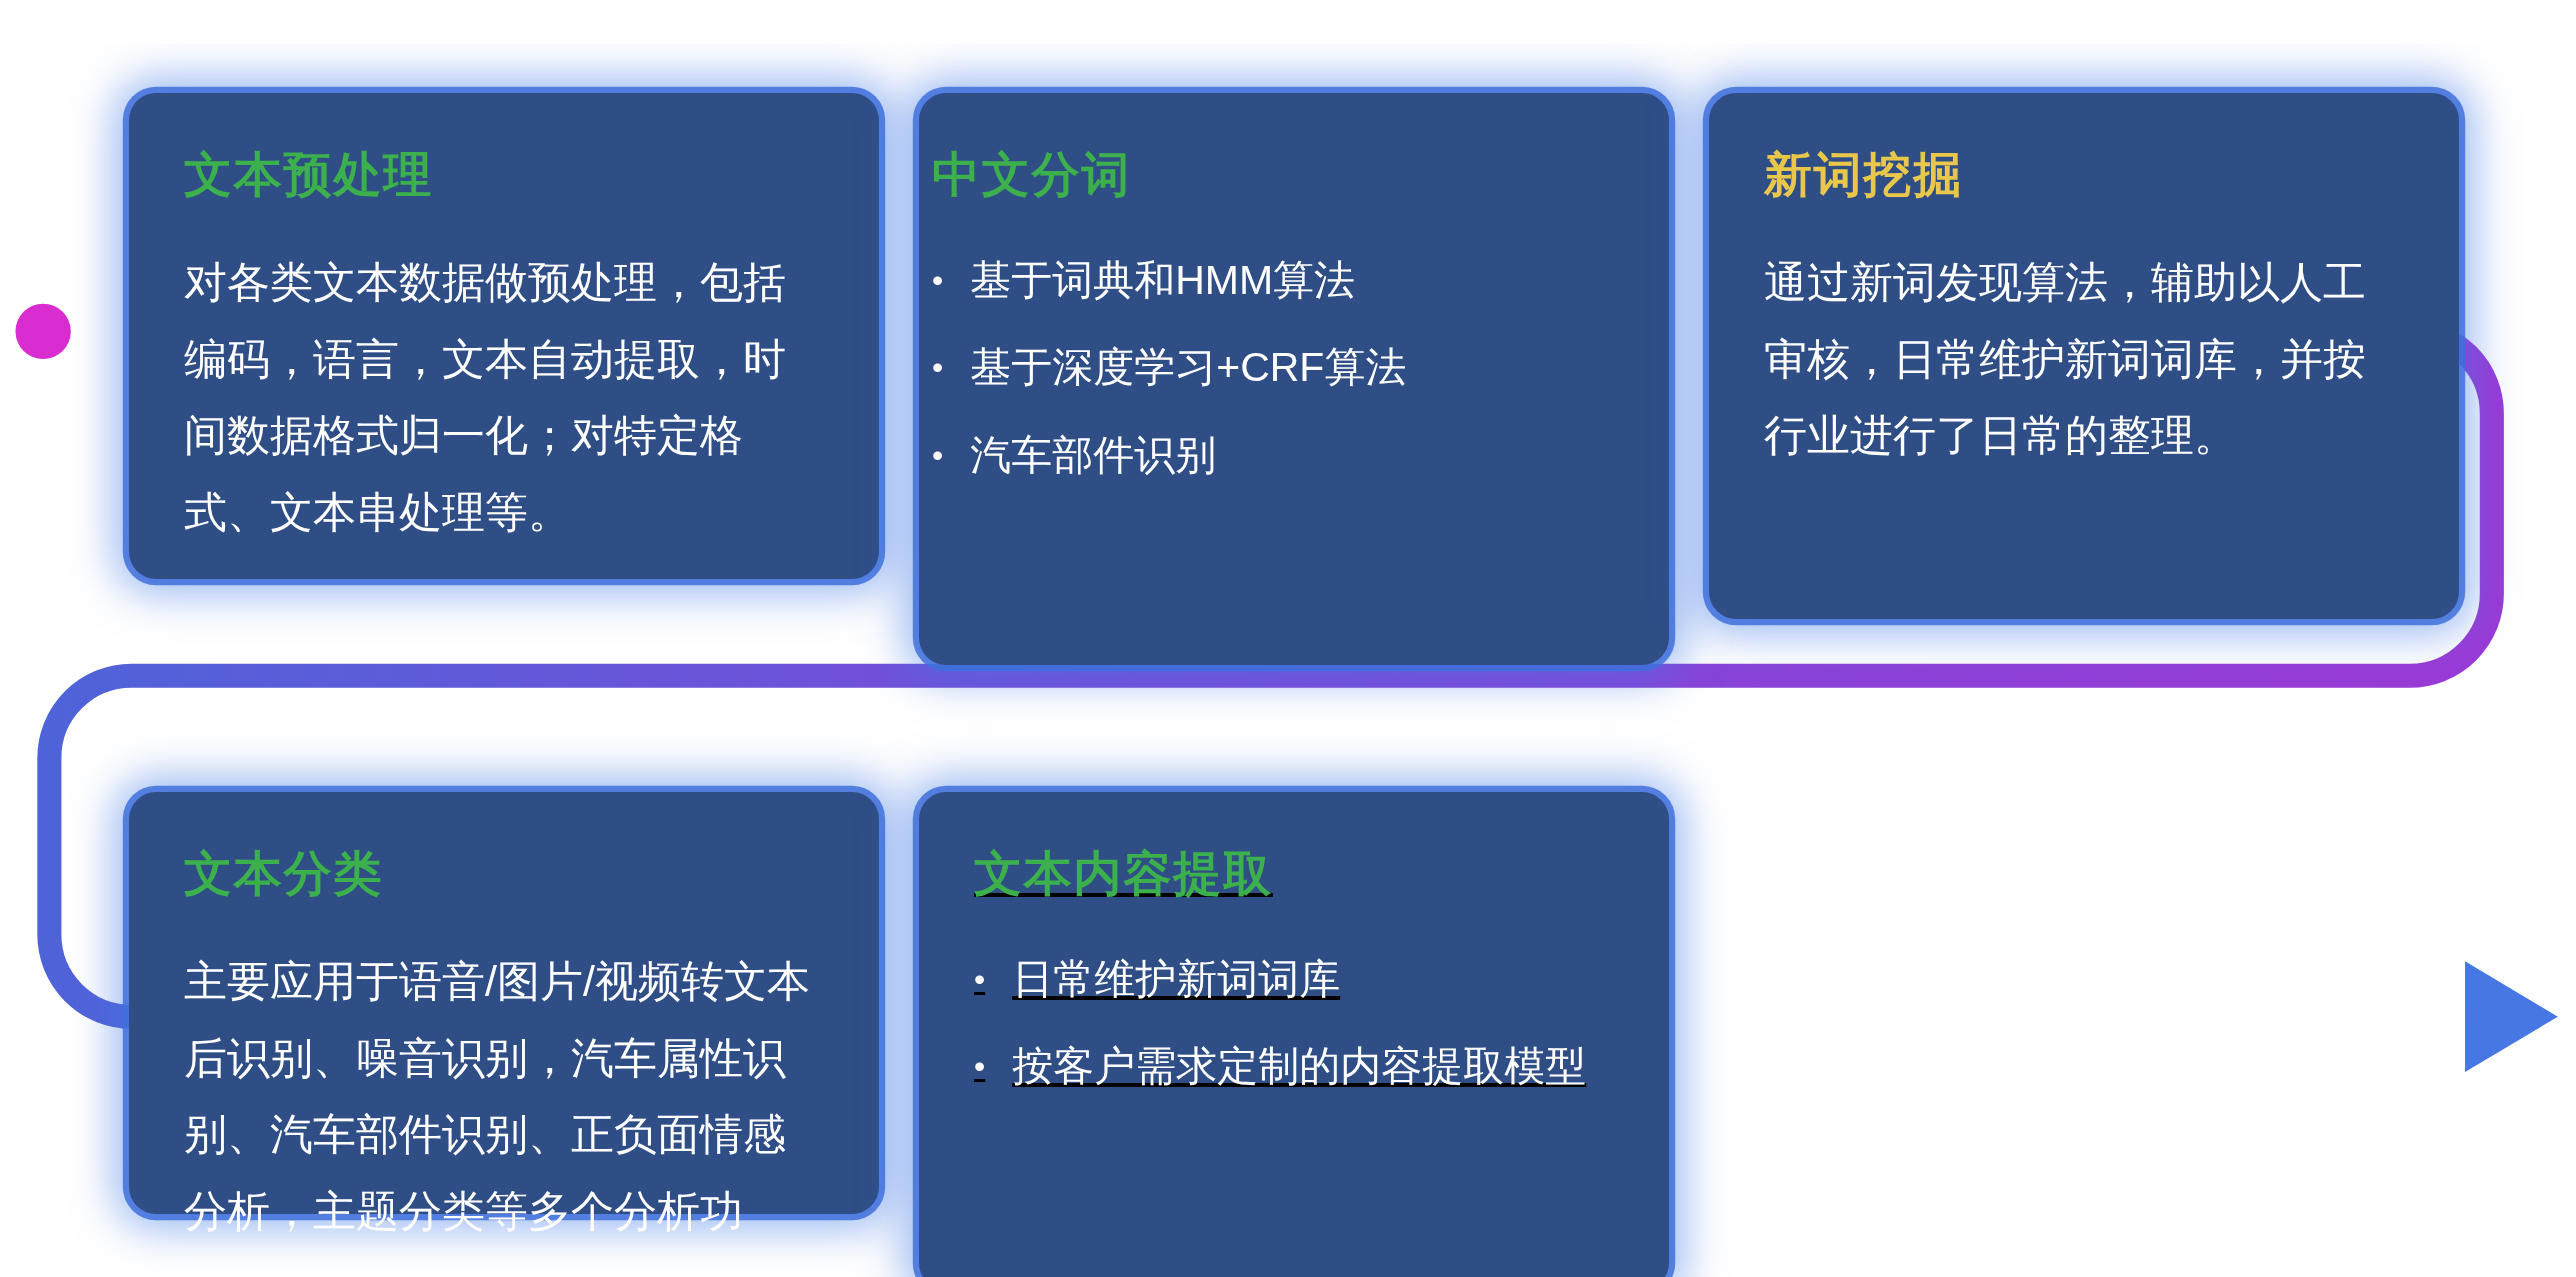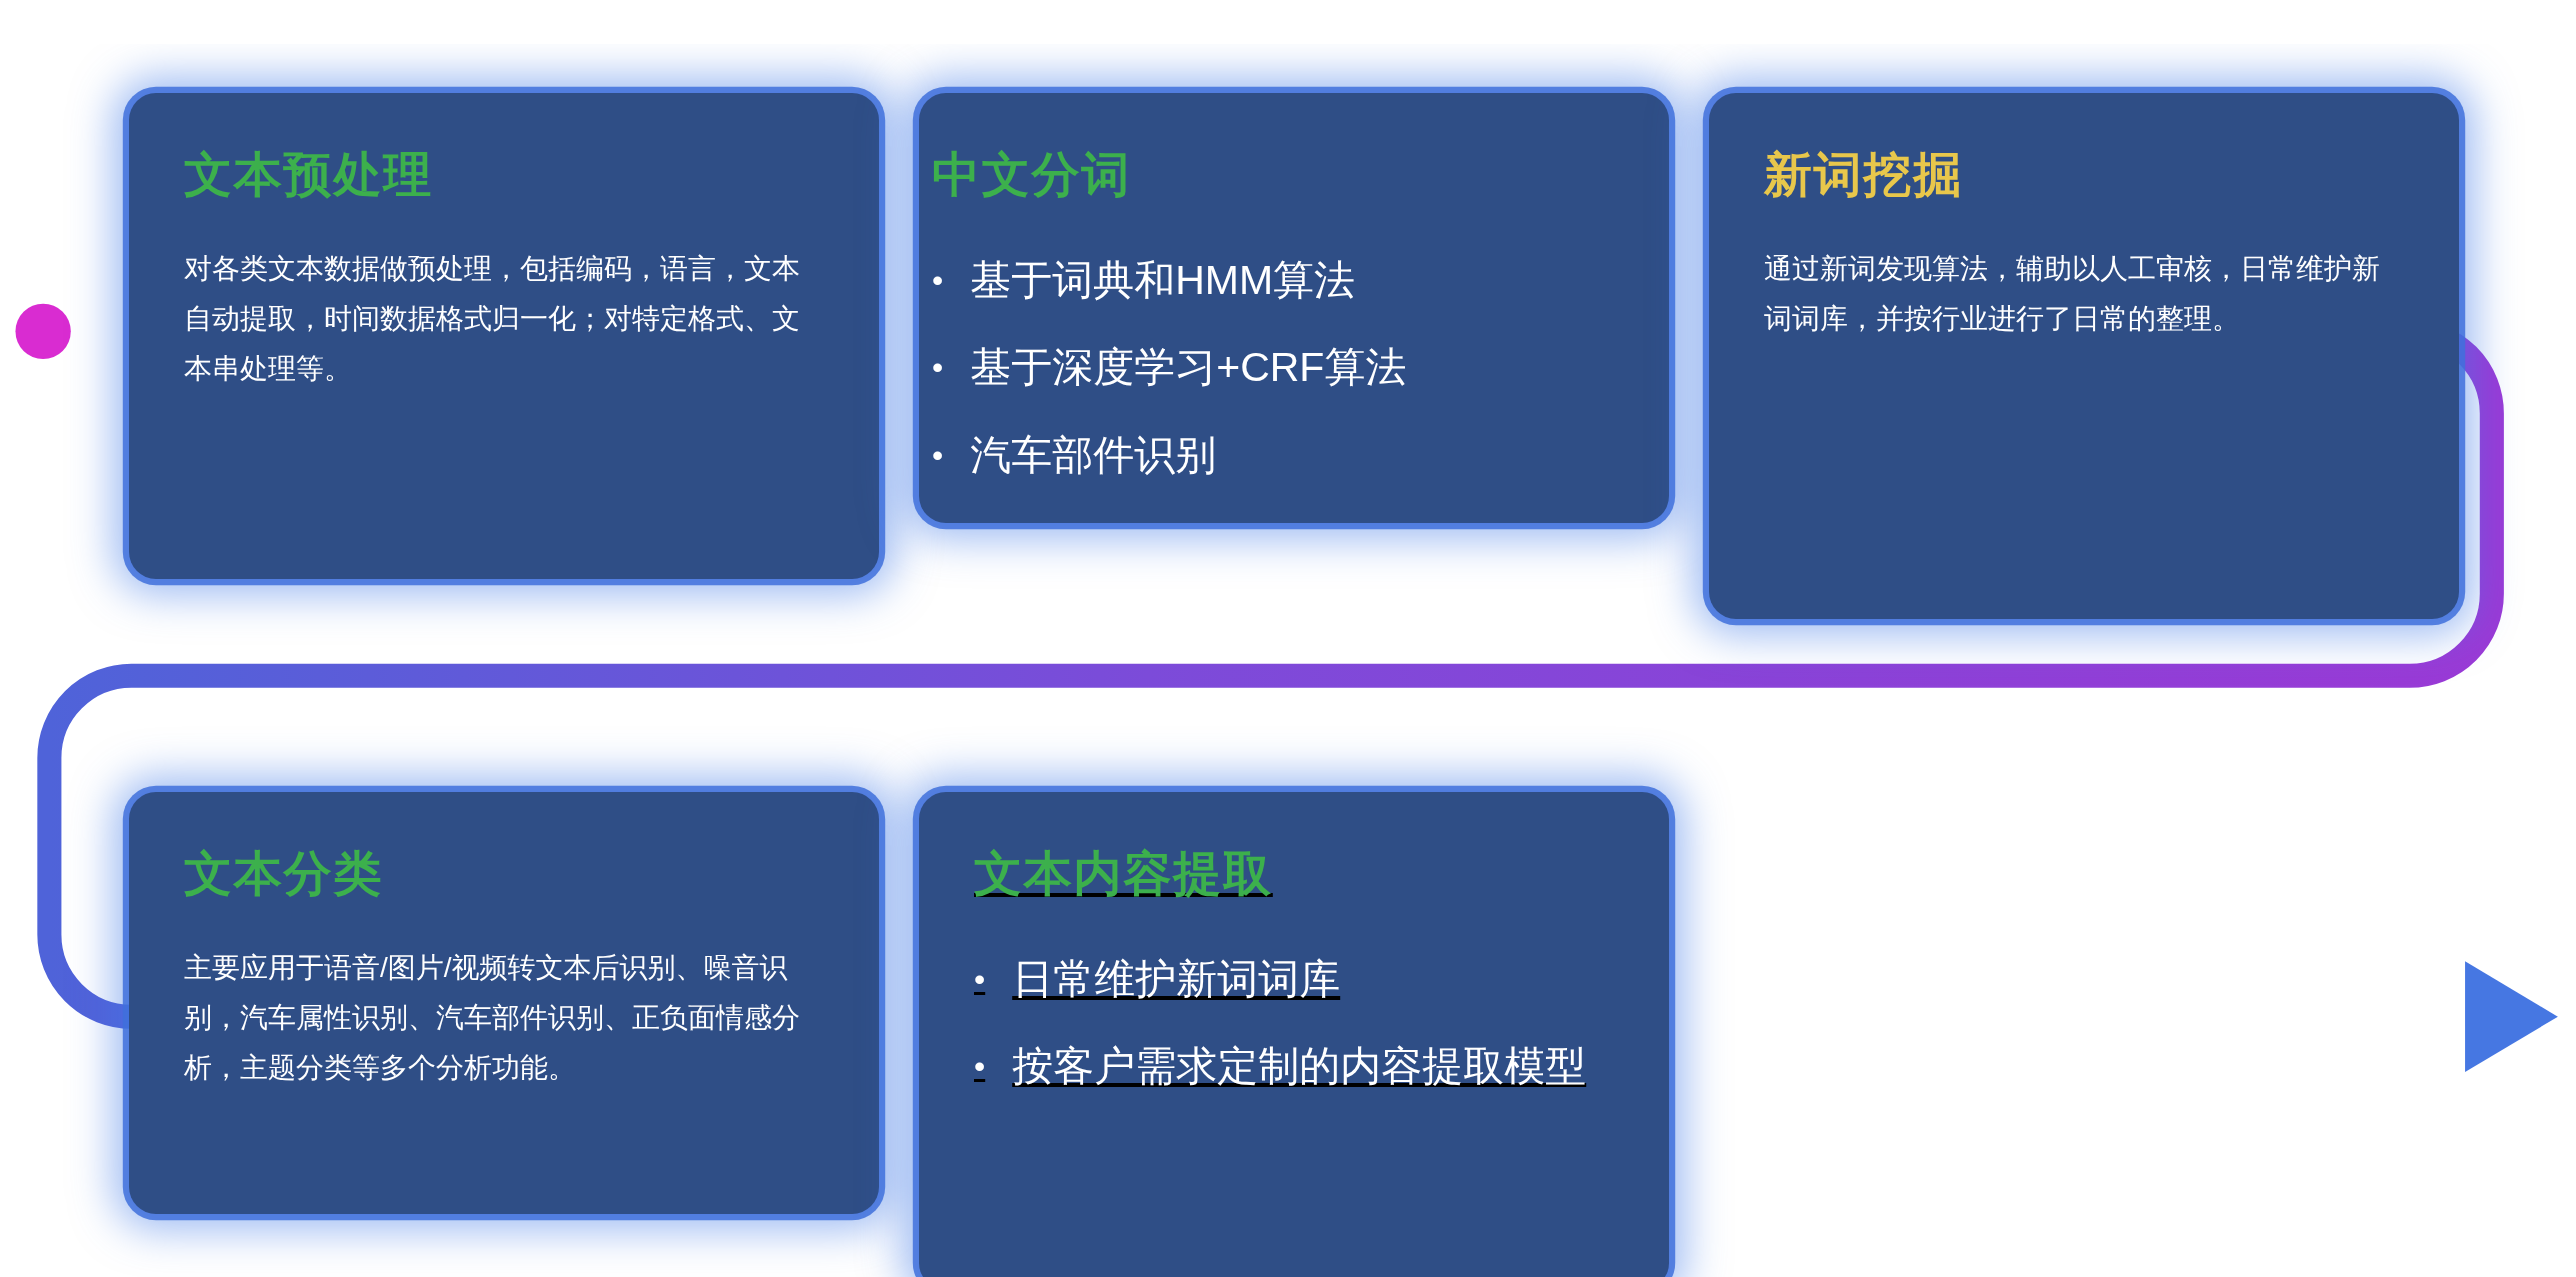--- a/index.html
+++ b/index.html
@@ -28,35 +28,35 @@
     box-sizing: border-box;
     padding: 50px 55px;
     background: var(--card-bg, #2f4e86);
     border-radius: 27px;
     box-shadow:
       0 0 0 6.2px rgba(64, 112, 220, 0.85),
       0 0 41px 16px rgba(64, 122, 232, 0.50);
     z-index: 2;
   }
   .card-pos-1 { left: 129px;  top: 49px;  height: 486px; }
-  .card-pos-2 { left: 919px; top: 49px;  height: 430px; padding-left: 13px; }
+  .card-pos-2 { left: 919px; top: 49px;  height: 572px; padding-left: 13px; }
   .card-pos-3 { left: 1709px; top: 49px;  height: 526px; }
   .card-pos-4 { left: 129px;  top: 748px; height: 422px; }
   .card-pos-5 { left: 919px; top: 748px; height: 498px; text-decoration: underline; }
   .card-pos-6 { left: 1709px; top: 748px; height: 498px; }
   .title {
     font-size: 48px;
     font-weight: 700;
     margin: 0 0 37px 0;
     letter-spacing: 1.8px;
   }
   .title.green  { color: var(--title-green, #3cb04c); }
   .title.yellow { color: var(--title-yellow, #e8c74b); }
   .body {
-    font-size: 28px;
+    font-size: 43px;
     line-height: 1.78;
     color: var(--body-text, #ffffff);
     margin: 0;
   }
   ul.bullets {
     list-style: none;
     margin: 0;
     padding: 0;
   }
   ul.bullets li {

